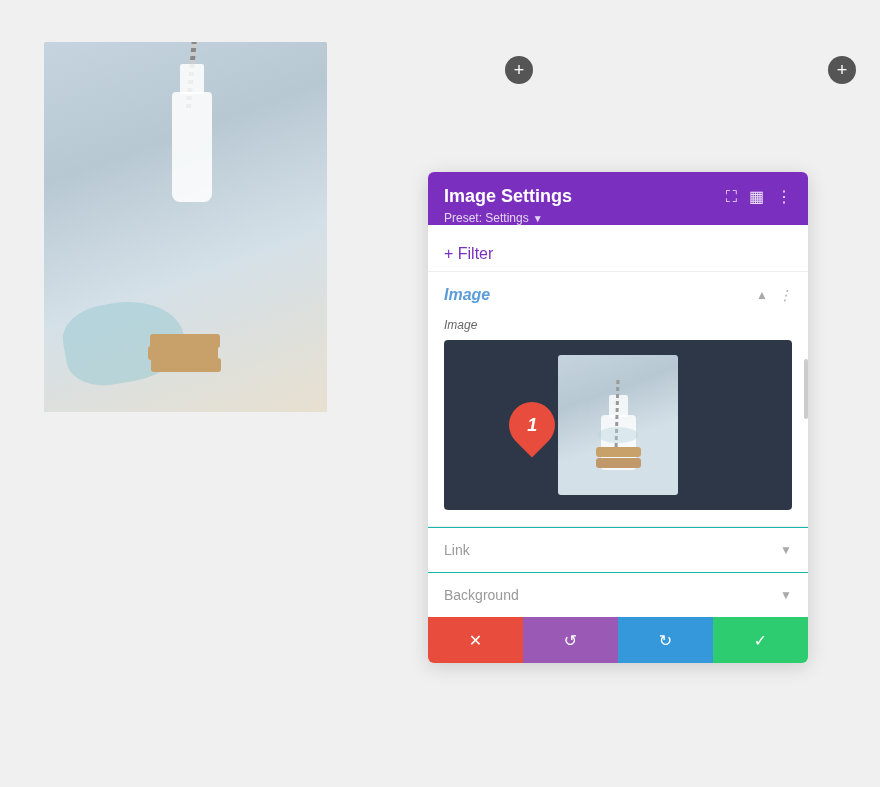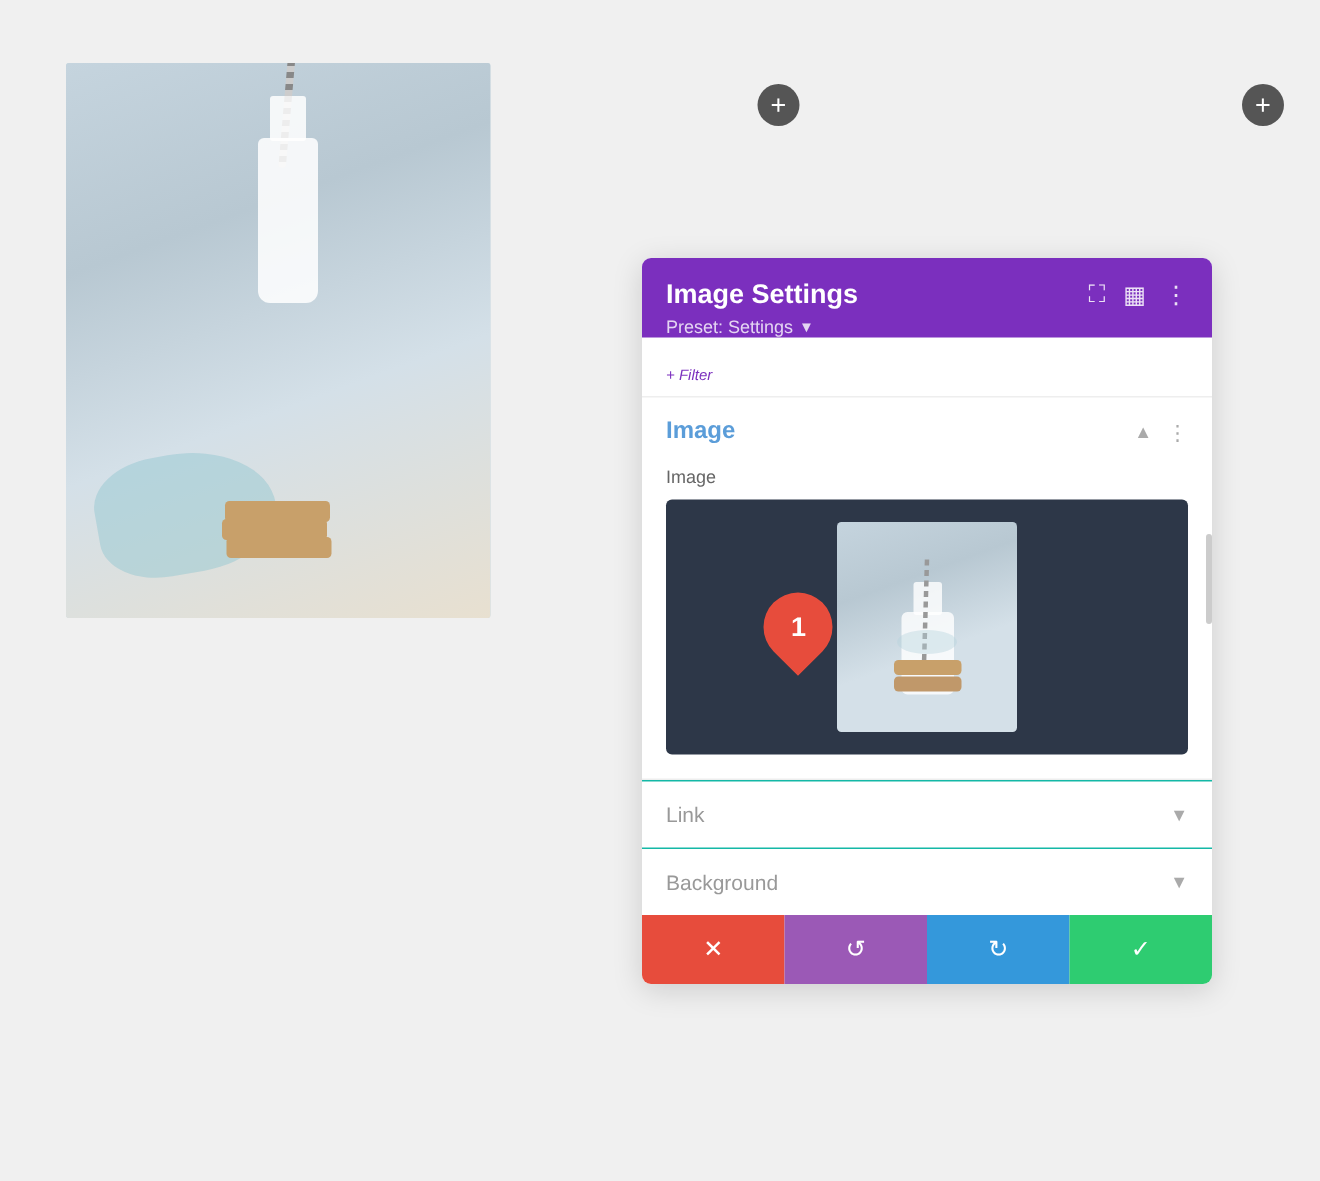--- a/index.html
+++ b/index.html
@@ -208,32 +208,32 @@
     }
     .search-input {
       flex: 1;
       border: none;
       outline: none;
       font-size: 13px;
       color: #999;
     }
     .filter-btn {
       color: #7b2fbe;
-      font-size: 10px;
+      font-size: 16px;
       font-weight: 500;
       cursor: pointer;
       display: flex;
       align-items: center;
       gap: 3px;
-      font-style: italic;
     }
 
     
     .section {
       border-bottom: 1px solid #eee;
+      font-style: italic;
     }
     .section-header {
       display: flex;
       align-items: center;
       justify-content: space-between;
       padding: 14px 16px;
     }
     .section-title {
       color: #5b9dd9;
       font-size: 16px;

